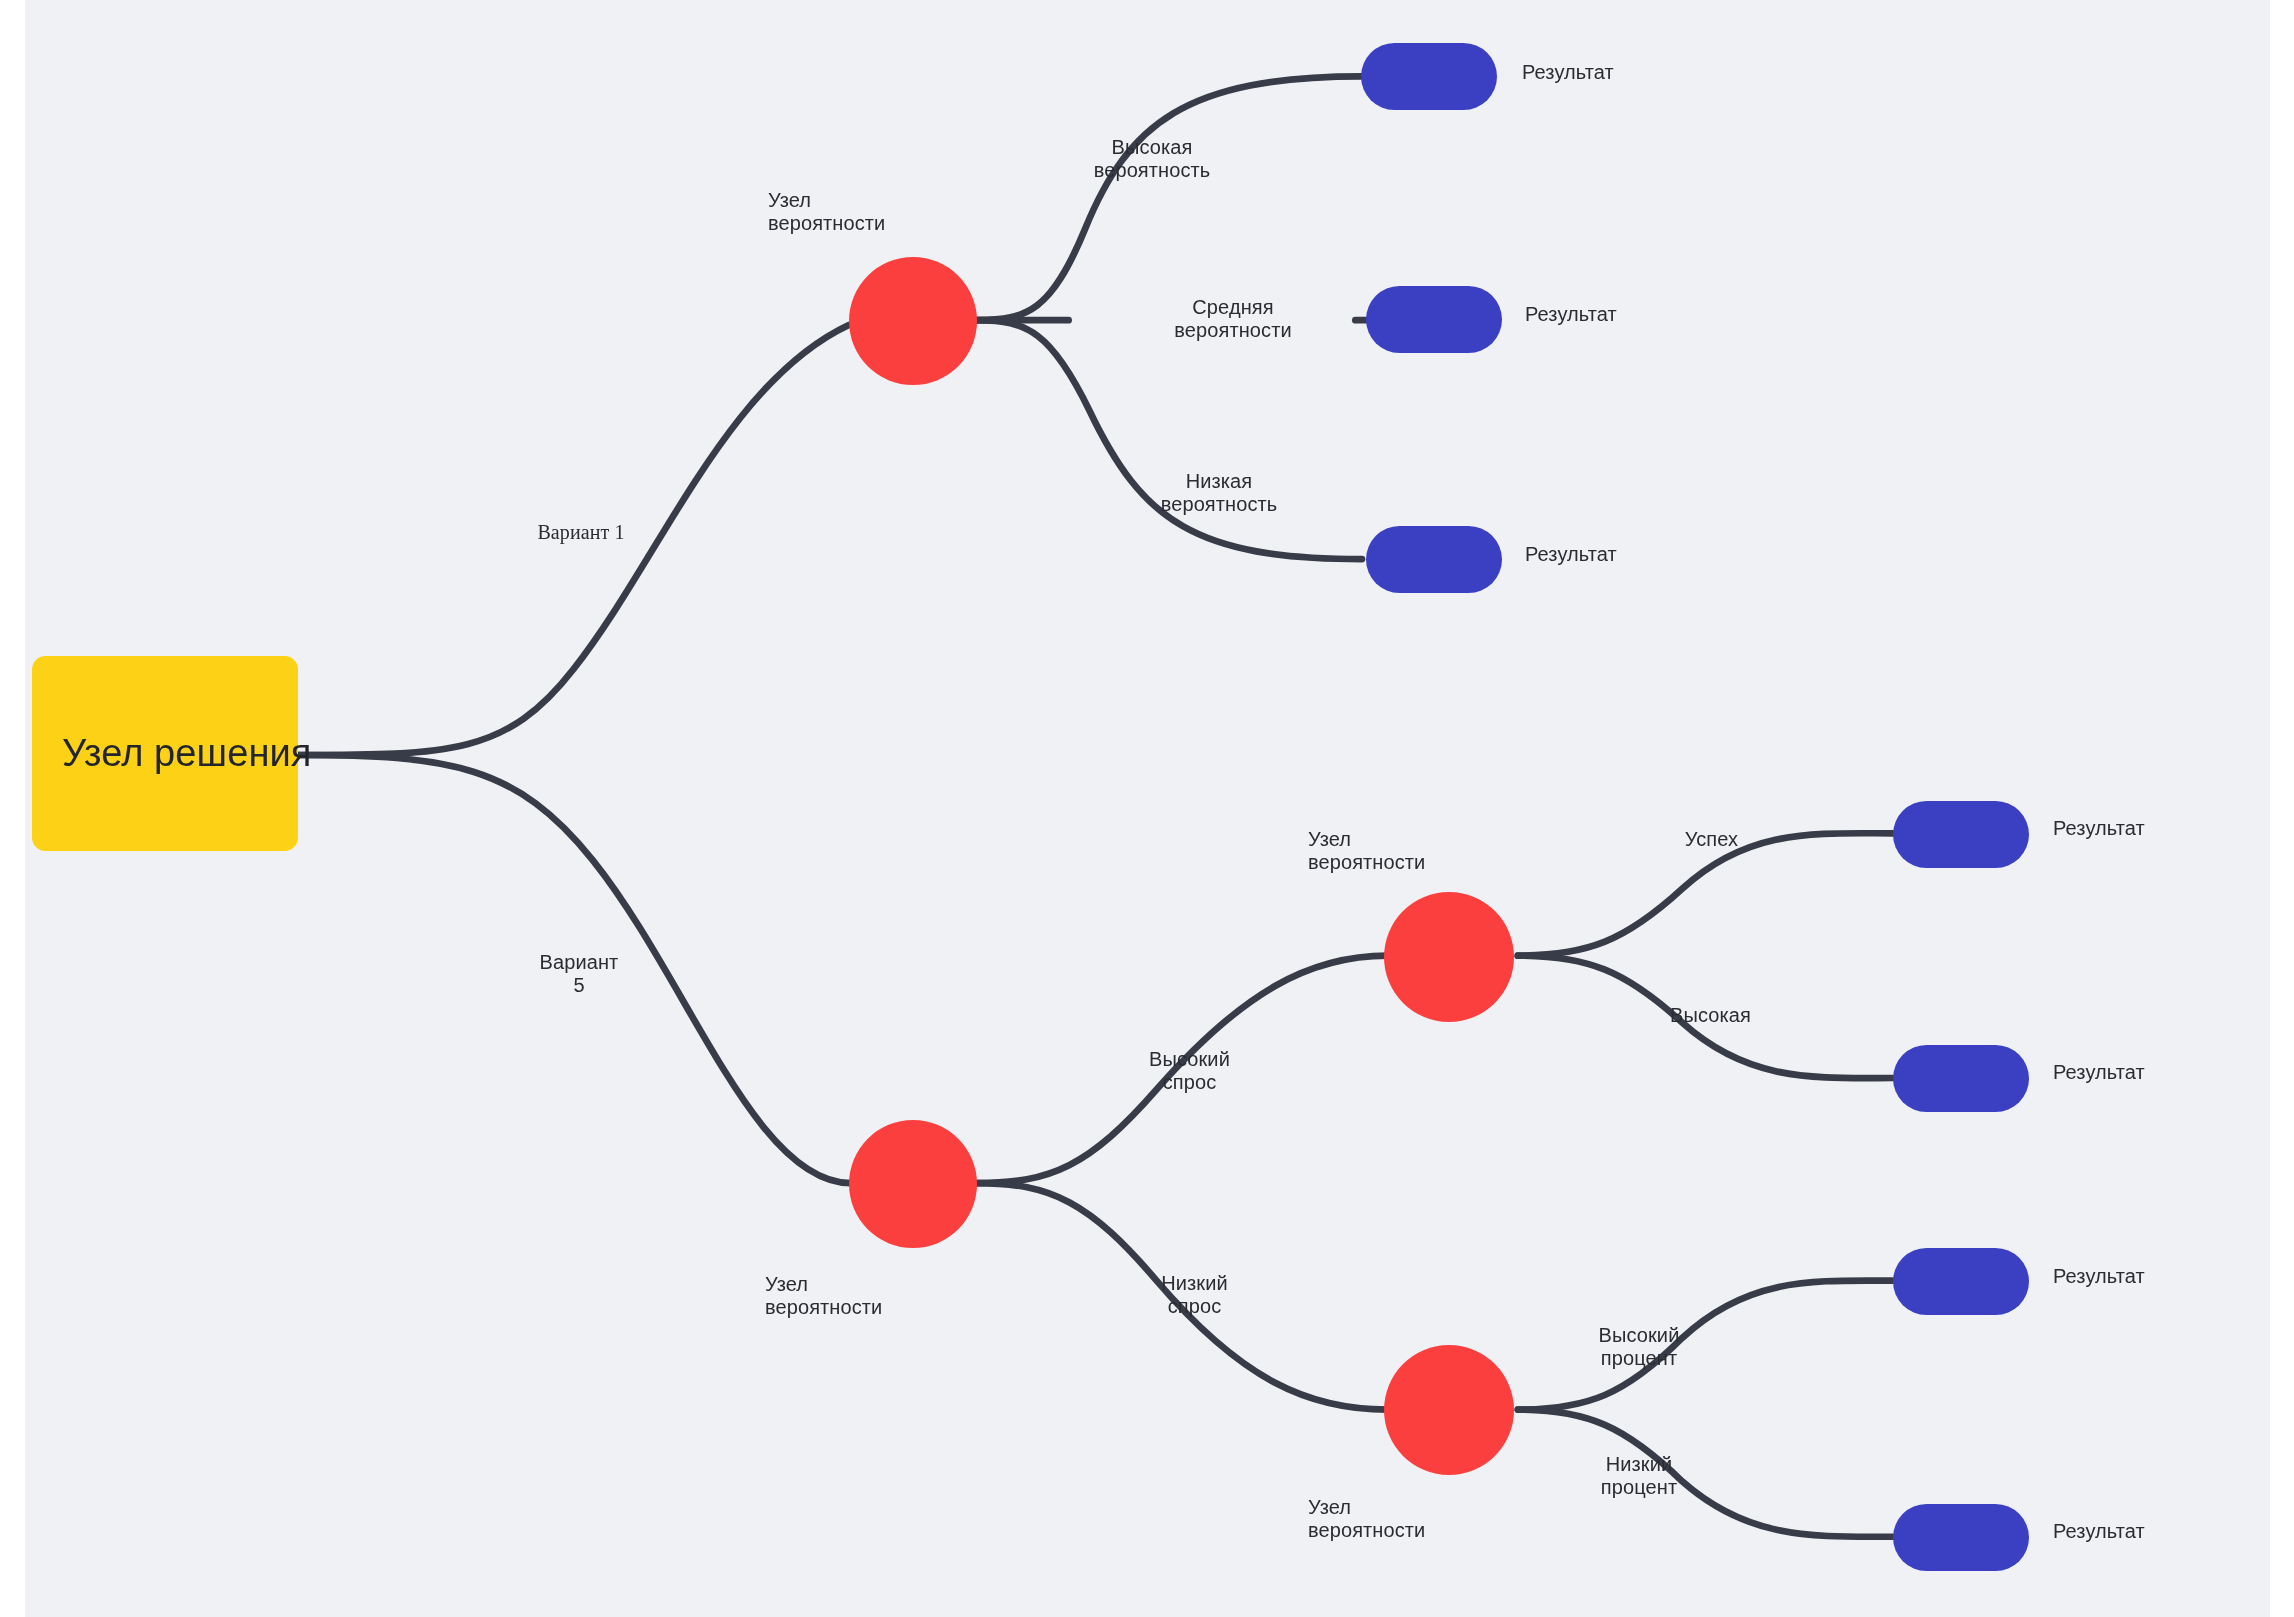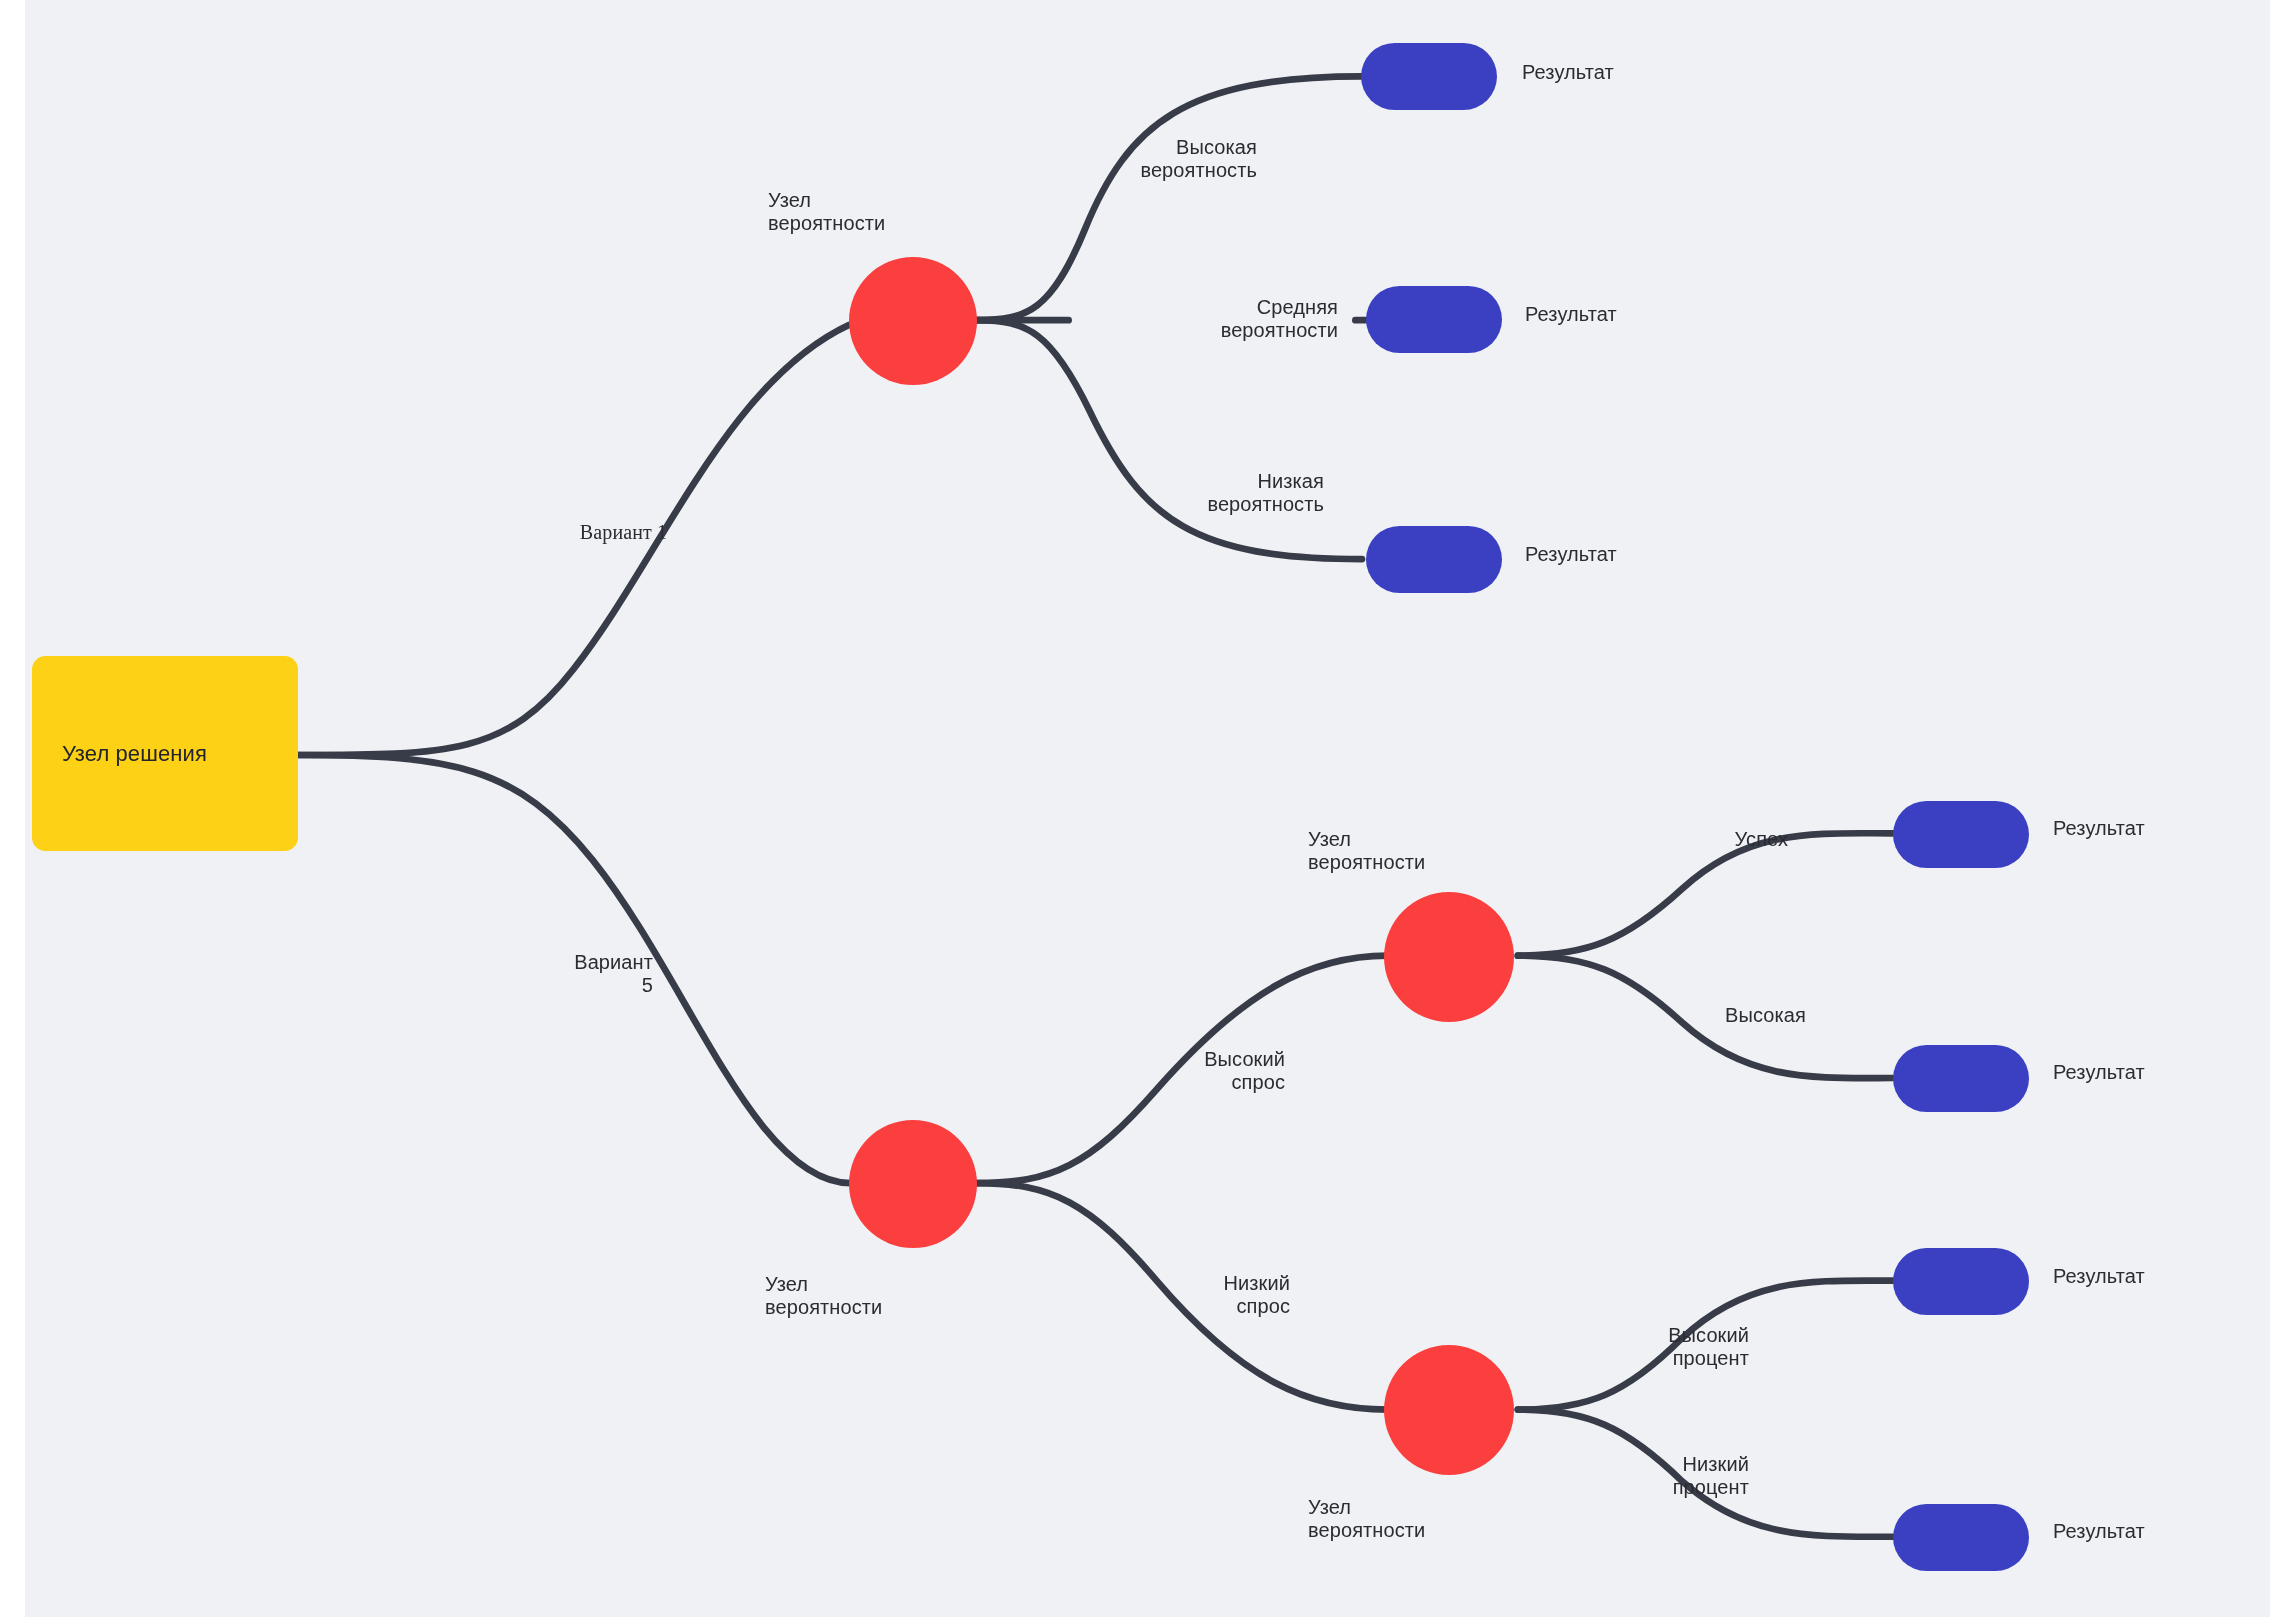--- a/index.html
+++ b/index.html
@@ -37,42 +37,42 @@
   }
   .decision-node {
     background: #fcd116;
     border-radius: 13.4px;
     display: flex;
     align-items: center;
     justify-content: flex-start;
   }
   .decision-label {
     color: #23252b;
-    font-size: 22px;
+    font-size: 38px;
     padding-left: 30px;
     letter-spacing: 0.1px;
     white-space: nowrap;
   }
   .chance-node {
     background: #fb3f3f;
     border-radius: 50%;
   }
   .outcome-node {
     background: #3b40c2;
     border-radius: 955px;
   }
   .free-label {
     position: absolute;
     color: #2a2c31;
     font-size: 20px;
     line-height: 1.16;
     white-space: pre-line;
     letter-spacing: 0.1px;
   }
-  .lbl-center { text-align: right; }
+  .lbl-center { text-align: center; }
   .lbl-left { text-align: left; }
 </style>
 </head>
 <body>
 
 <div id="page">
 
   <div id="canvas"></div>
 
   <svg id="edges" viewBox="0 0 2400 1692" xmlns="http://www.w3.org/2000/svg">

